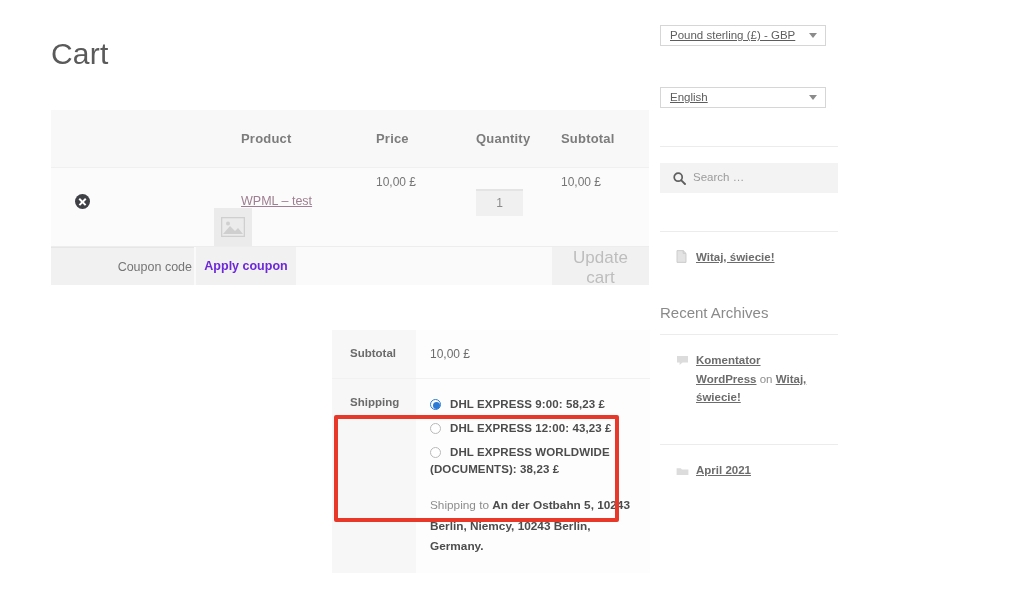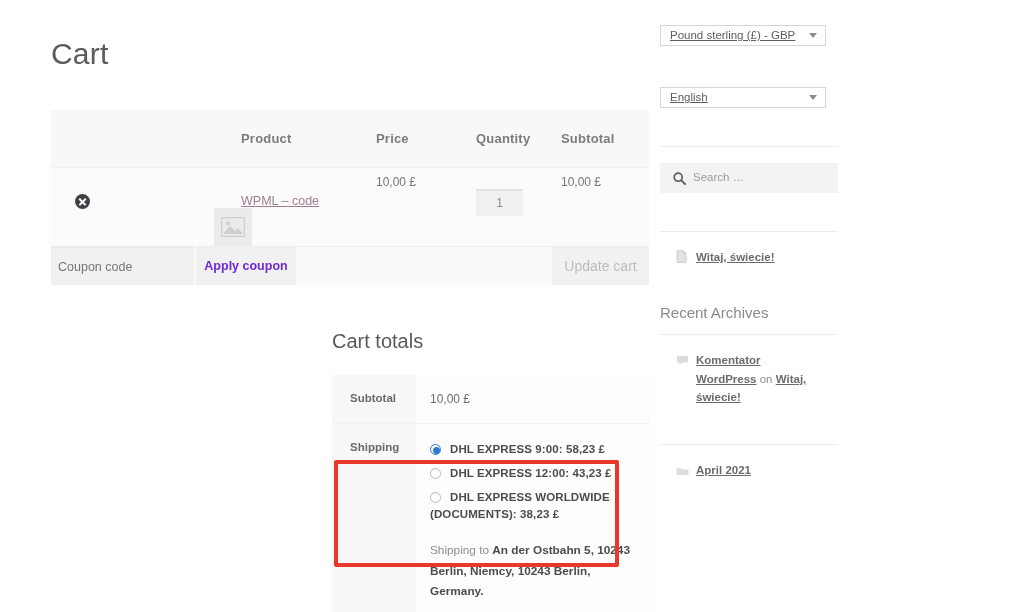--- a/index.html
+++ b/index.html
@@ -123,39 +123,40 @@
   .coupon-input {
     width: 143px;
     background: #f1f1f1;
     border: none;
     border-top: 1px solid #e6e6e6;
     font-family: "Liberation Sans", sans-serif;
     font-size: 12.5px;
     color: #9a9a9a;
     padding-left: 7px;
     outline: none;
+    text-align: right;
   }
   .apply-btn {
     width: 100px;
     background: #f1f1f1;
     border: none;
     font-family: "Liberation Sans", sans-serif;
     font-size: 12.5px;
     font-weight: bold;
     color: #6d28d9;
     cursor: pointer;
     margin-left: 2px;
   }
   .coupon-spacer { flex: 1; }
   .update-btn {
     width: 97px;
     background: #f1f1f1;
     border: none;
     font-family: "Liberation Sans", sans-serif;
-    font-size: 14px;
+    font-size: 17px;
     color: #bdbdbd;
     cursor: default;
   }
 
   
   .totals-wrap { position: absolute; left: 332px; top: 330px; width: 318px; }
   .totals-title {
     font-size: 20px;
     font-weight: 400;
     color: #5a5a5a;
@@ -345,41 +346,40 @@
           <td class="row-cell">
             <div class="thumb">
               <svg width="24" height="20" viewBox="0 0 24 20">
                 <rect x="0.5" y="0.5" width="23" height="19" fill="none" stroke="#cfcfcf" stroke-width="1.6"></rect>
                 <circle cx="7" cy="6.5" r="2" fill="#cfcfcf"></circle>
                 <path d="M2 17 L9 9 L14 14 L17 11 L22 17 Z" fill="#cfcfcf"></path>
               </svg>
             </div>
           </td>
           <td class="row-cell">
-            <a class="product-link" href="#">WPML – code</a>
+            <a class="product-link" href="#">WPML – test</a>
           </td>
           <td class="row-cell price-cell">10,00 £</td>
           <td class="row-cell">
             <div class="qty-box">1</div>
           </td>
           <td class="row-cell sub-cell">10,00 £</td>
         </tr>
       </tbody>
     </table>
 
     <div class="coupon-row">
       <input class="coupon-input" type="text" placeholder="Coupon code" style="">
       <button class="apply-btn">Apply coupon</button>
       <div class="coupon-spacer"></div>
       <button class="update-btn">Update cart</button>
     </div>
   </div>
 
   <div class="totals-wrap">
-    <h2 class="totals-title">Cart totals</h2>
 
     <div style="position:relative;">
       <table class="totals-table">
         <tbody>
           <tr>
             <th>Subtotal</th>
             <td>10,00 £</td>
           </tr>
           <tr class="ship-row">
             <th>Shipping</th>

